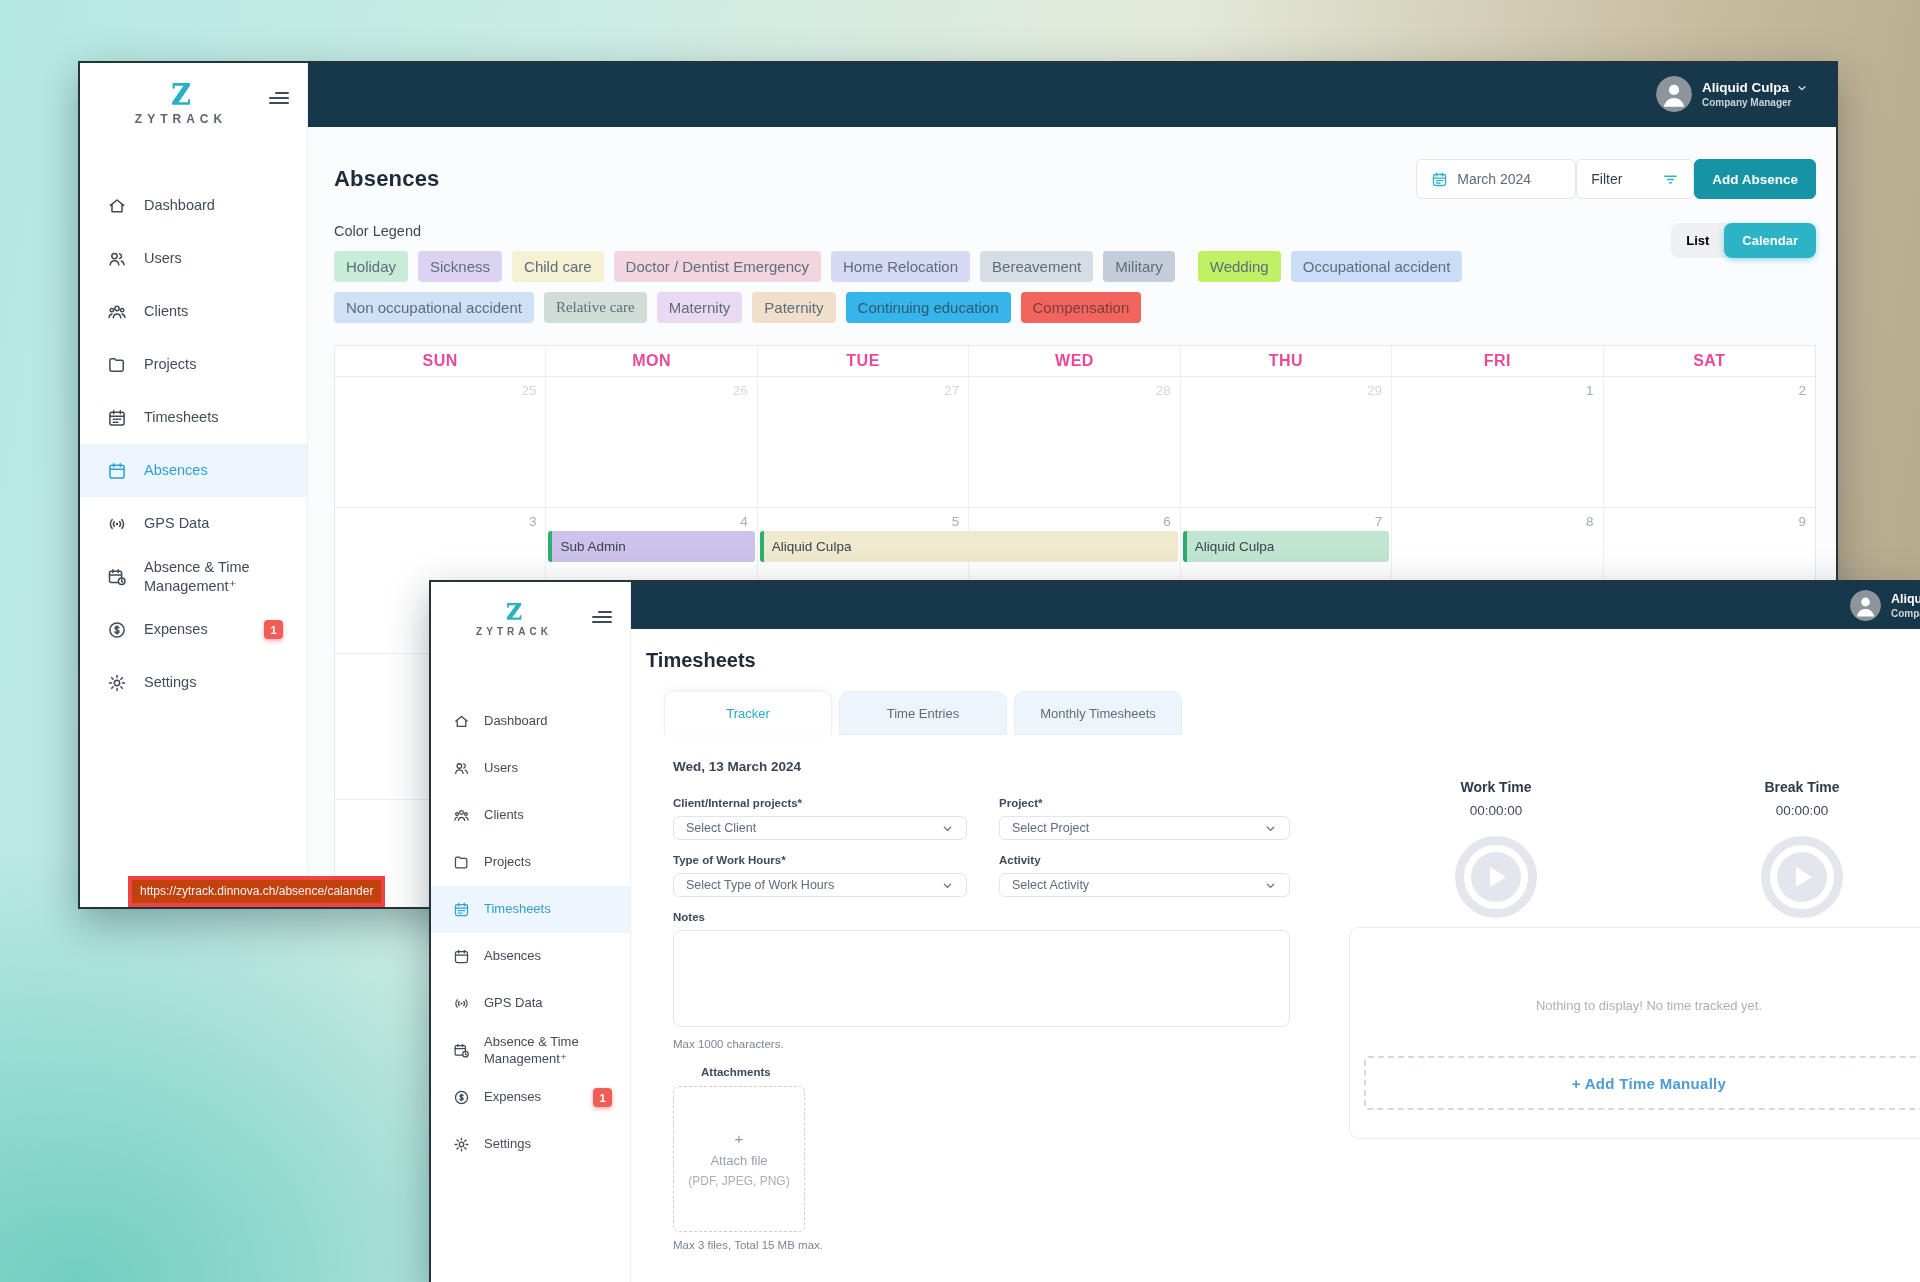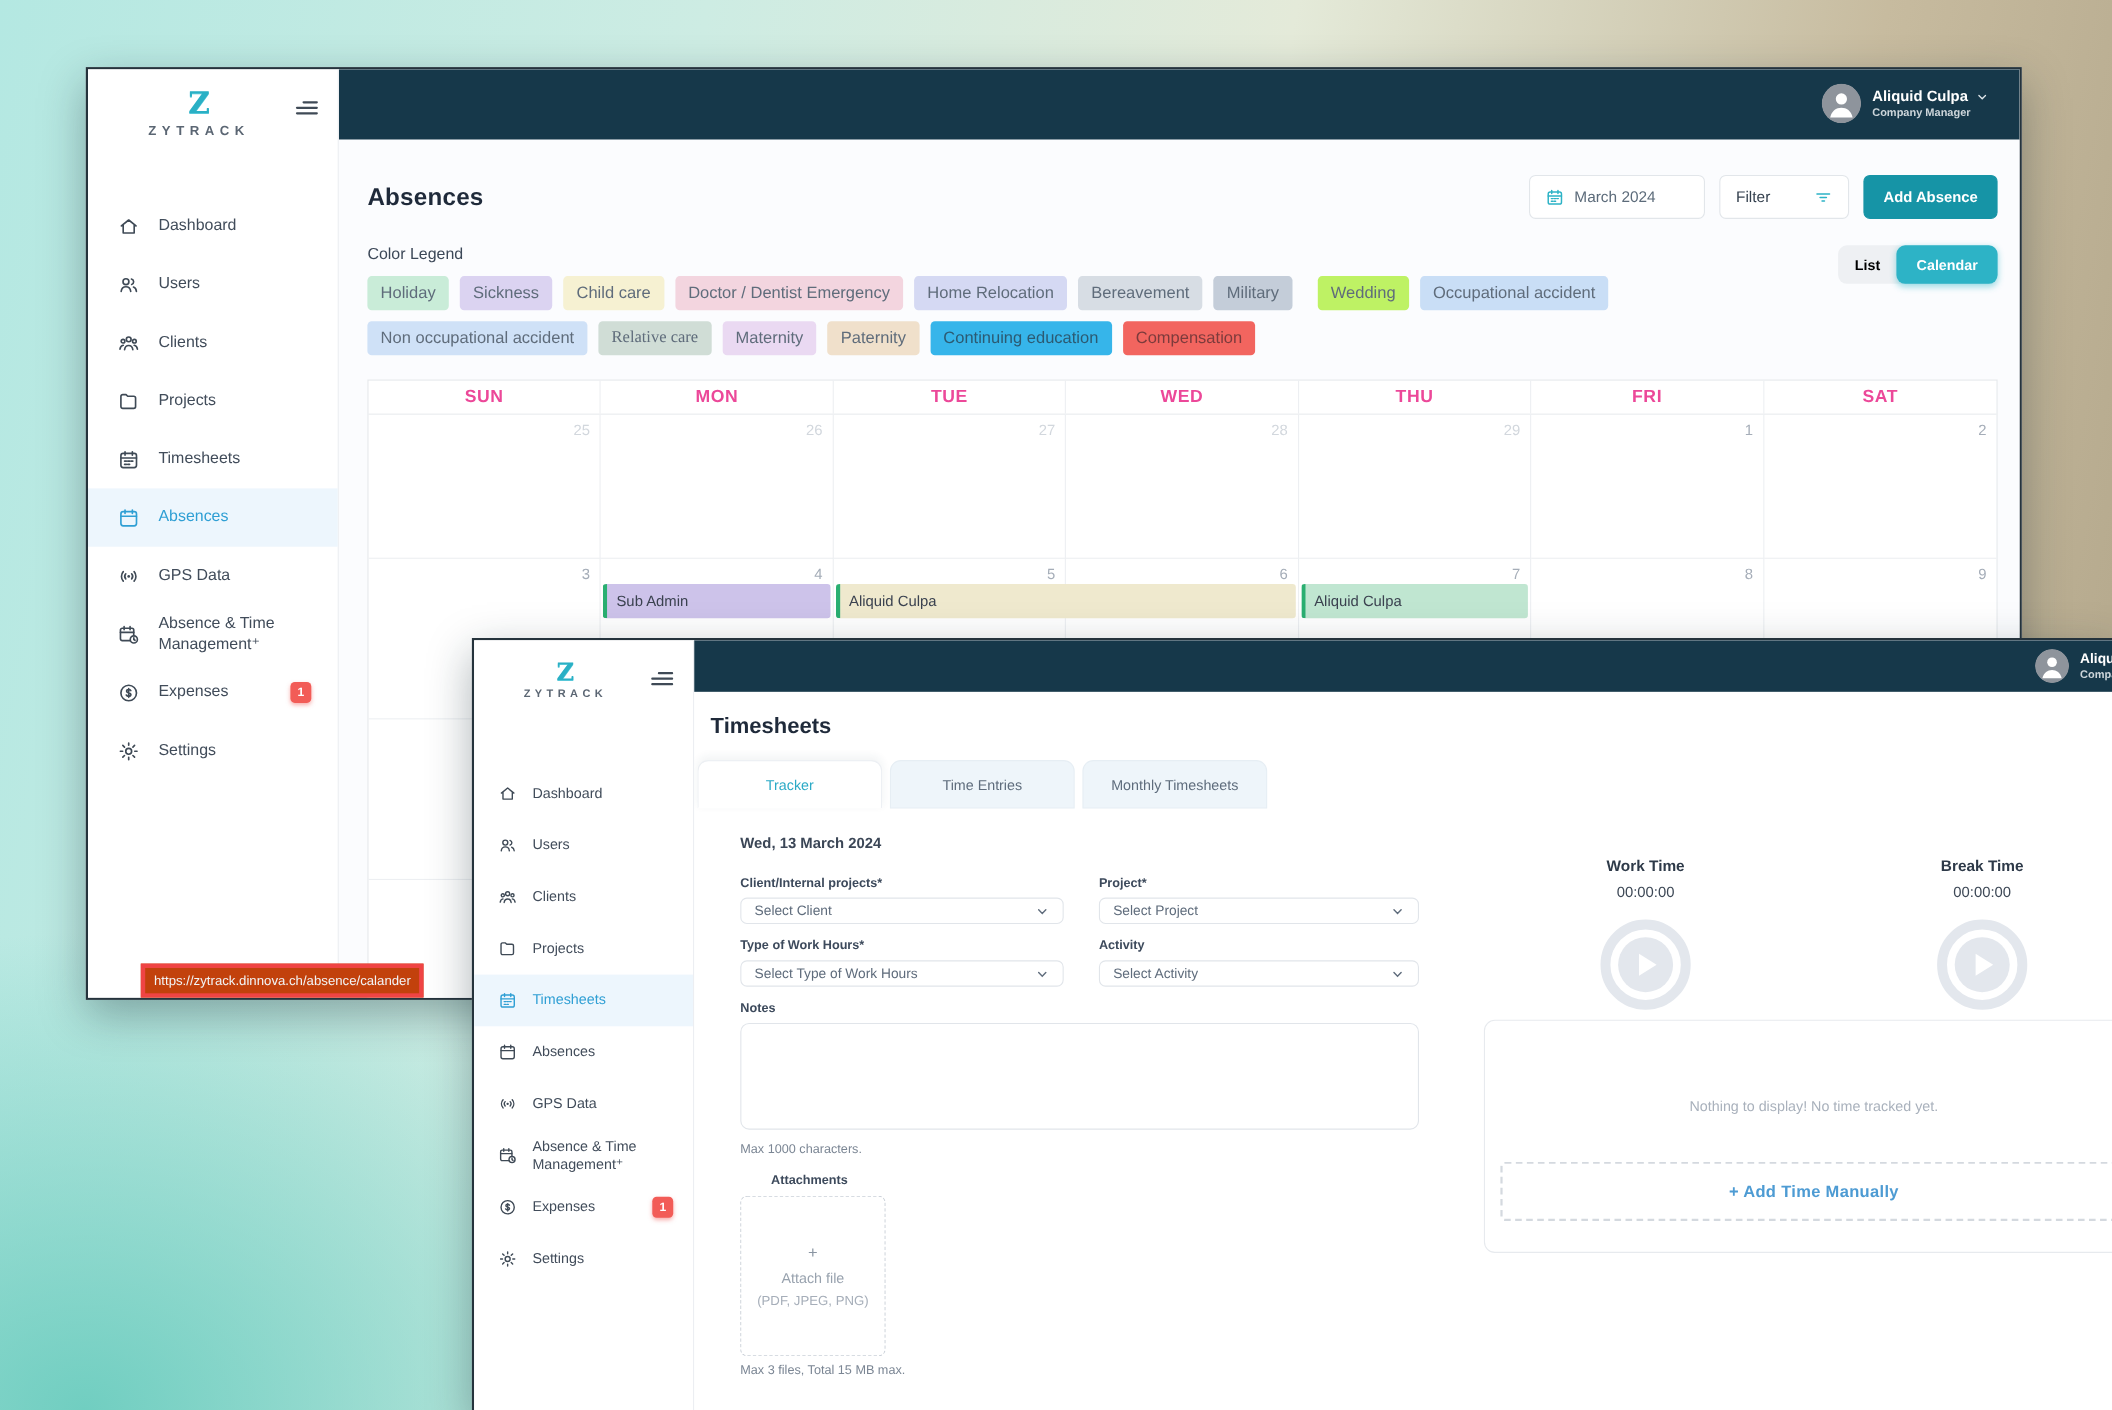--- a/index.html
+++ b/index.html
@@ -66,21 +66,21 @@
            display:flex; align-items:center; gap:7px; }
   .tb-front .uname { font-size:12.5px; }
   .urole { color:#ccd5da; font-size:10px; font-weight:600; margin-top:2px; white-space:nowrap; }
   .chev { width:12px; height:12px; color:#dfe6ea; }
 
   
   .wb-main { position:absolute; left:228px; top:64px; right:0; bottom:0;
              background:#fbfcfe; padding:32px 20px 0 26px; }
   .page-head { display:flex; justify-content:space-between; align-items:center; }
   .page-title { font-size:22px; font-weight:bold; color:#1f2a3a; letter-spacing:.2px; }
-  .head-controls { display:flex; gap:13px; align-items:center; }
+  .head-controls { display:flex; align-items:center; }
   .btn { display:flex; align-items:center; gap:9px; border-radius:6px; font-size:14px;
          cursor:pointer; border:1px solid #e2e6ea; background:#fff; padding:0 14px; height:40px; }
   .btn .bic { width:17px; height:17px; color:#2db3c6; display:flex; }
   .btn .bic svg { width:100%; height:100%; }
   .btn-month { color:#5c6b7a; width:160px; }
   .btn-filter { color:#333f4d; width:118px; justify-content:space-between; }
   .btn-add { background:#1694a6; border-color:#1694a6; color:#fff; font-weight:bold;
              font-size:13.5px; justify-content:center; padding:0 17px; }
 
   .legend-block { display:flex; justify-content:space-between; align-items:flex-start; margin-top:24px; }
@@ -109,21 +109,21 @@
         padding-left:8px; font-size:13.5px; font-weight:500; color:#3b4250; cursor:pointer;
         border-left:4px solid #2aaf71; }
 
   
   .url-tooltip { position:absolute; left:0; bottom:0; background:#c2410c; border:4px solid #ef4444;
                  color:#f2f5f7; font-size:12px; padding:4px 8px 5px; z-index:5;margin-left:48px; }
 
   
   .wf-main { position:absolute; left:200px; top:47px; right:0; bottom:0; background:#fff; }
   .wf-title { position:absolute; left:15px; top:20px; font-size:20px; font-weight:bold; color:#1f2a3a; }
-  .tabs { position:absolute; left:3px; top:62px; display:flex;align-items:center; }
+  .tabs { position:absolute; left:33px; top:62px; display:flex;align-items:center; }
   .tab { width:168px; height:44px; display:flex; align-items:center; justify-content:center;
          font-size:13px; color:#5e6c7c; background:#eef5fa; border:1px solid #e6eef4;
          border-radius:10px 10px 0 0; margin-right:7px; cursor:pointer; }
   .tab.active { background:#fff; color:#2baac6; border-color:#eceff3; border-bottom-color:#fff;
                 box-shadow:0 -3px 8px rgba(30,60,80,.06); z-index:2; }
   .wf-content { position:absolute; left:42px; top:130px; right:0; bottom:0; }
   .date-heading { font-size:13.5px; font-weight:bold; color:#3b4656; }
 
   .form-area { position:absolute; left:0; top:24px; width:617px; }
   .f-grid { display:grid; grid-template-columns:294px 291px; column-gap:32px; }

